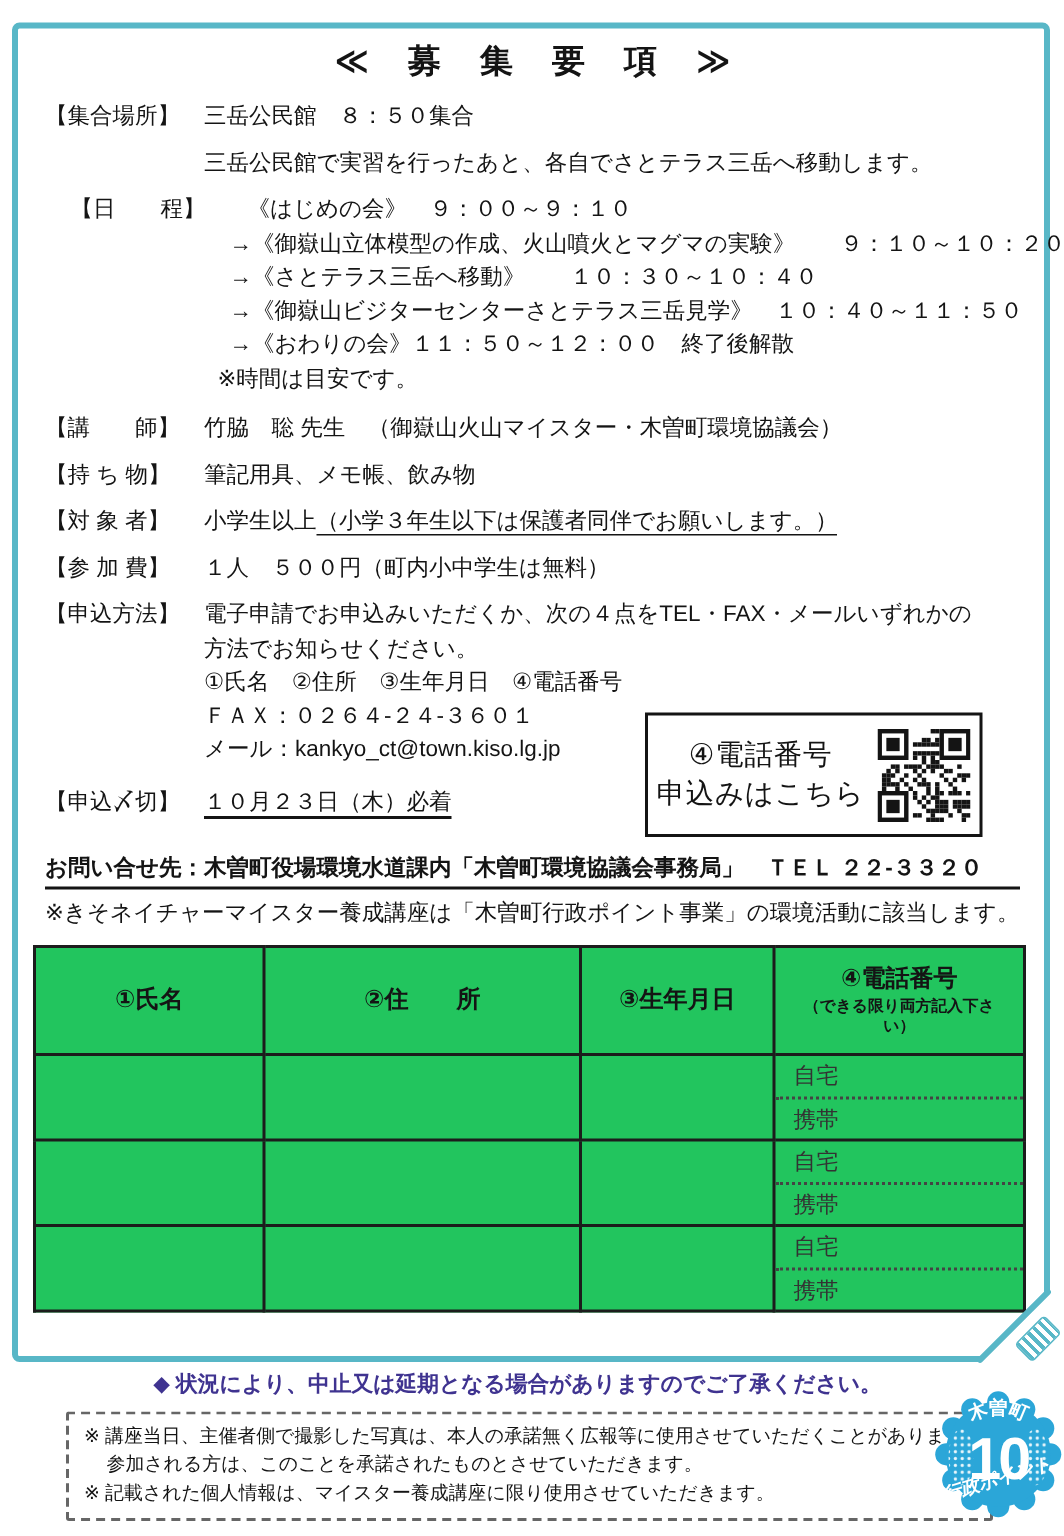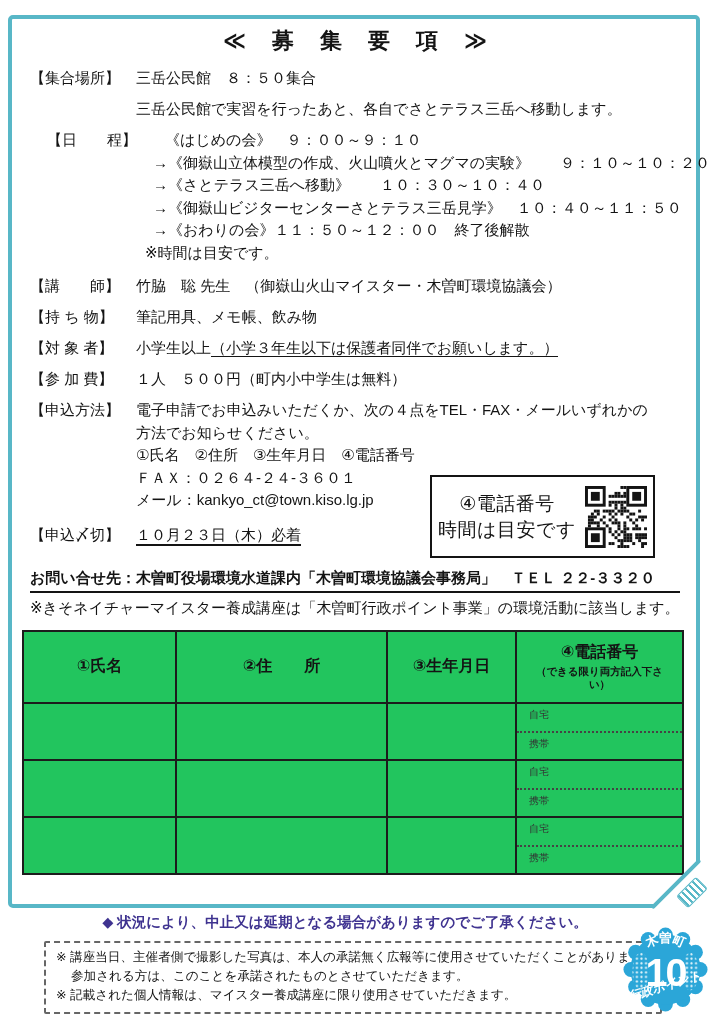--- a/index.html
+++ b/index.html
@@ -44,21 +44,21 @@
   
   table.form{
     border-collapse:collapse;table-layout:fixed;
     width:660px;margin-left:-8px;background:#22c55e;
   }
   table.form th,table.form td{border:2px solid #1c1c1c;padding:0;}
   table.form thead th{height:70px;font-size:16px;font-weight:600;text-align:center;vertical-align:middle;}
   table.form thead .sub{font-size:10.5px;font-weight:600;line-height:1.25;width:140px;margin:2px auto 0;}
   table.form tbody tr{height:57px;}
   td.phone{vertical-align:top;}
-  .half{height:26px;box-sizing:border-box;padding:4px 0 0 12px;font-size:10px;color:#333;}
+  .half{height:26px;box-sizing:border-box;padding:4px 0 0 12px;font-size:15px;color:#333;}
   .half.top{border-bottom:2px dotted #444;height:29px;}
   
   .fold-cover{position:absolute;left:666px;top:874px;width:68px;height:68px;background:#fff;transform:rotate(45deg);z-index:1;}
   .fold-line{position:absolute;left:642px;top:882px;width:68px;height:4px;background:#58b7c7;border-radius:2px;transform:rotate(-45deg);z-index:2;}
   .fold-stripe{
     position:absolute;left:678px;top:884px;width:26px;height:15px;transform:rotate(-45deg);
     background:repeating-linear-gradient(90deg,#58b7c7 0 2.5px,#ffffff 2.5px 5px);
     border:1px solid #58b7c7;border-radius:3px;z-index:2;
   }
   
@@ -191,21 +191,21 @@
             <div class="half"><span>携帯</span></div>
           </td>
         </tr>
       </tbody>
     </table>
   </div>
 
   <div class="qrbox">
     <div class="txt">
       <div>④電話番号</div>
-      <div>時間は目安です</div>
+      <div>申込みはこちら</div>
     </div>
     <svg class="qr" viewBox="0 0 63 63" xmlns="http://www.w3.org/2000/svg" fill="#141414">
         <rect x="36" y="0" width="3" height="3"></rect>
         <rect x="39" y="0" width="3" height="3"></rect>
         <rect x="30" y="6" width="3" height="3"></rect>
         <rect x="33" y="6" width="3" height="3"></rect>
         <rect x="39" y="6" width="3" height="3"></rect>
         <rect x="24" y="9" width="3" height="3"></rect>
         <rect x="27" y="9" width="3" height="3"></rect>
         <rect x="30" y="9" width="3" height="3"></rect>

